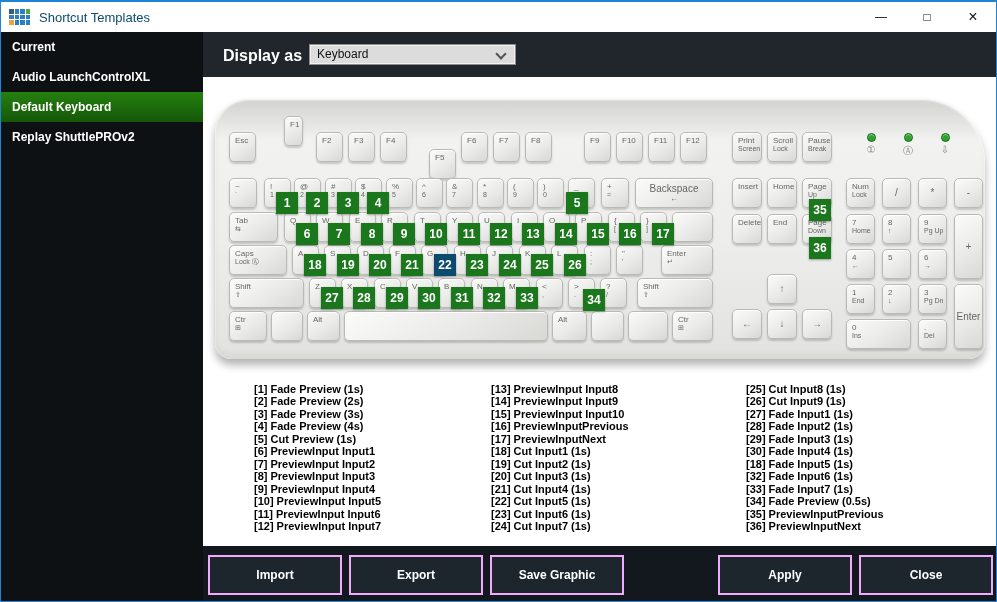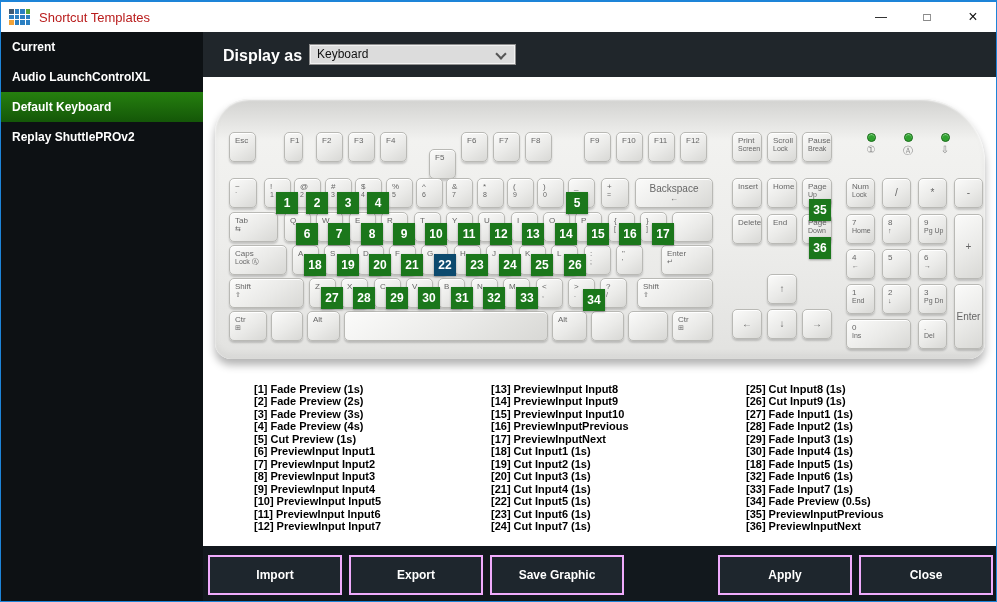--- a/index.html
+++ b/index.html
@@ -9,21 +9,21 @@
     overflow:hidden;
   }
   
   .titlebar { position:absolute; left:0; top:0; width:100%; height:30px; background:#fff; display:flex; align-items:center; }
   .app-icon { width:21px; height:16px; margin-left:8px; display:grid;
     grid-template-columns:repeat(4,1fr); grid-template-rows:repeat(3,1fr); gap:1px; }
   .app-icon span { background:#2b7fc2; }
   .app-icon span:nth-child(1){ background:#3f5a74; }
   .app-icon span:nth-child(4){ background:#57a639; }
   .app-icon span:nth-child(9){ background:#f0a238; }
-  .title-text { margin-left:9px; font-size:13px; color:#b91c1c; }
+  .title-text { margin-left:9px; font-size:13px; color:#0c4a6e; }
   .win-controls { margin-left:auto; display:flex; height:30px; }
   .win-btn { width:46px; height:30px; display:flex; align-items:center; justify-content:center; color:#111; cursor:default; }
   .win-btn.min { font-size:12px; }
   .win-btn.max { font-size:12px; }
   .win-btn.cls { font-size:16px; }
   
   .sidebar { position:absolute; left:0; top:30px; width:202px; bottom:0; background:#0d1114; }
   .side-item { height:30px; line-height:30px; padding-left:11px; color:#fff; font-size:12px; font-weight:bold; cursor:default; }
   .side-item.selected { background:linear-gradient(#26800f,#145708); }
   
@@ -108,21 +108,21 @@
     </div>
   </div>
 
   <div class="content"></div>
 
   <div class="kb-body"></div>
   <div id="kb-layer">
       <div class="key" style="left: 228px; top: 130px; width: 27px; height: 30px;">
         <span class="l1">Esc</span>
       </div>
-      <div class="key" style="left: 283px; top: 130px; width: 19px; height: 30px;">
+      <div class="key" style="left: 283px; top: 114px; width: 19px; height: 30px;">
         <span class="l1">F1</span>
       </div>
       <div class="key" style="left: 315px; top: 130px; width: 27px; height: 30px;">
         <span class="l1">F2</span>
       </div>
       <div class="key" style="left: 347px; top: 130px; width: 27px; height: 30px;">
         <span class="l1">F3</span>
       </div>
       <div class="key" style="left: 379px; top: 130px; width: 27px; height: 30px;">
         <span class="l1">F4</span>

